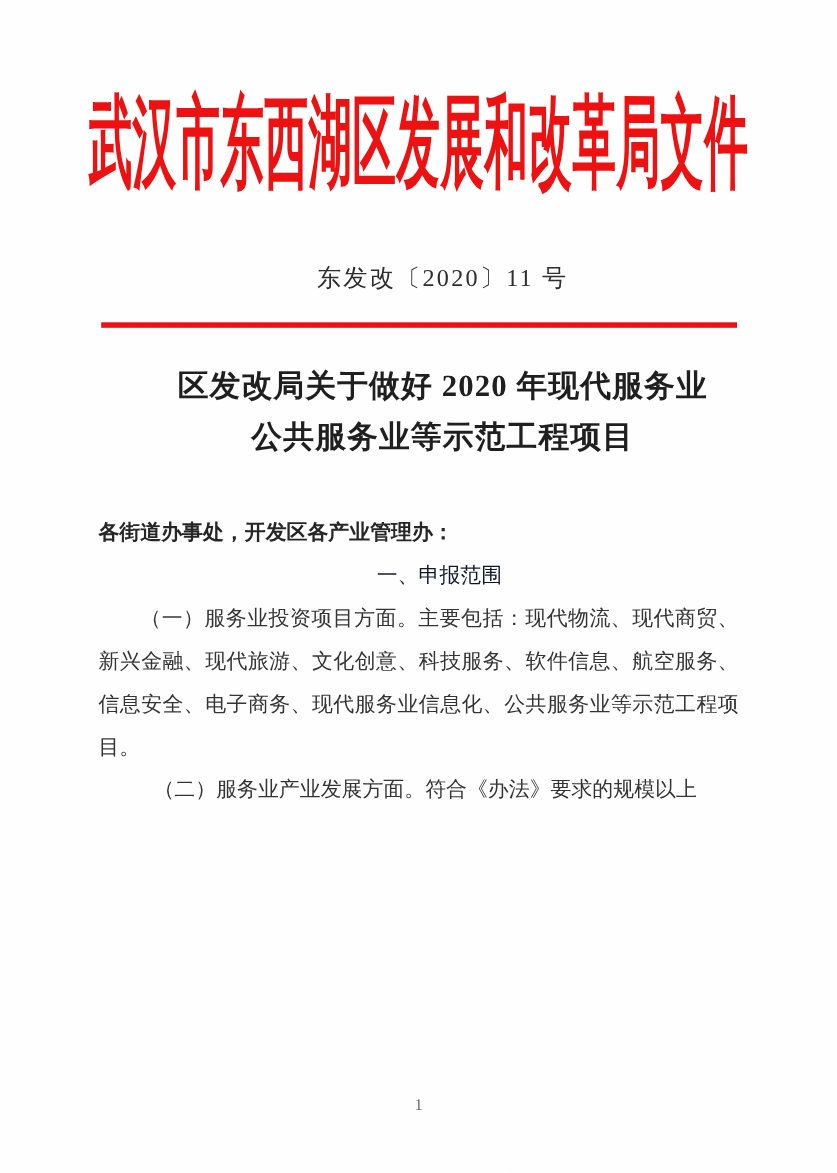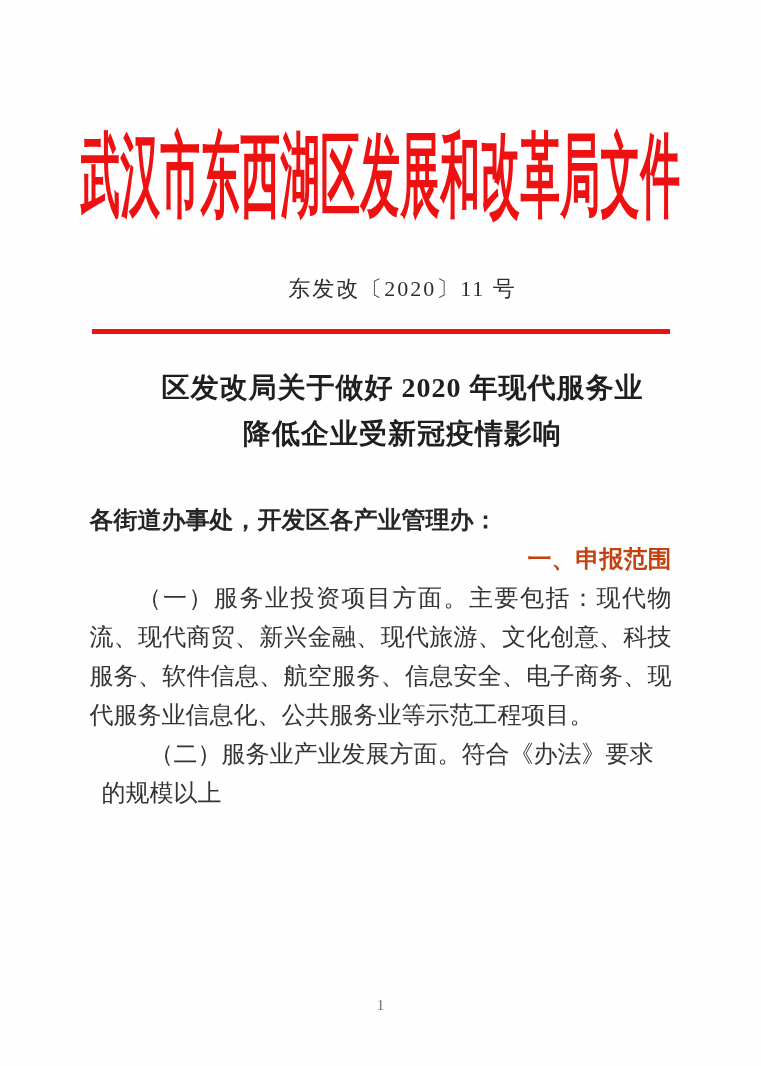--- a/index.html
+++ b/index.html
@@ -11,24 +11,24 @@
     position: relative;
     width: 761px;
     height: 1066px;
     margin: 0 auto;
     background: #fefefe;
     overflow: hidden;
     font-family: "Liberation Serif", "DejaVu Serif", serif;
   }
   
   .red-header {
-    margin-top: 120px;
+    margin-top: 84px;
     height: 102px;
     display: flex;
-    align-items: flex-end;
+    align-items: flex-start;
     justify-content: center;
   }
   .red-header .stretch {
     display: inline-block;
     font-size: 92px;
     font-weight: 700;
     color: #ee1111;
     white-space: nowrap;
     letter-spacing: 1px;
     transform: scaleX(0.43);
@@ -60,39 +60,39 @@
     font-weight: 600;
     color: #1f1f1f;
     line-height: 46px;
     letter-spacing: 1px;
     margin-left: 44px;
   }
   
   .body-text {
     width: 582px;
     margin: 44px auto 0 auto;
-    font-size: 24px;
+    font-size: 19px;
     color: #343434;
   }
   .salutation {
     font-weight: 700;
     color: #262626;
     line-height: 39px;
   }
   .body-text p.para {
     margin: 0;
     line-height: 39px;
     text-align: justify;
     text-justify: inter-character;
     text-indent: 2em;
   }
   .body-text p.heading {
-    font-weight: 700;
-    color: #c2410c;
-    text-align: right;
+    font-weight: 400;
+    color: #0f172a;
+    text-align: center;
   }
   .body-text p.last {
     text-align: left;
     margin-left: 12px;
   }
   
   .page-number {
     position: absolute;
     left: 0;
     right: 0;
@@ -110,21 +110,21 @@
   <div class="red-header">
     <span class="stretch">武汉市东西湖区发展和改革局文件</span>
   </div>
 
   <div class="doc-number">东发改〔2020〕11 号</div>
 
   <div class="red-divider"></div>
 
   <div class="doc-title">
     <div>区发改局关于做好 2020 年现代服务业</div>
-    <div>降低企业受新冠疫情影响</div>
+    <div>公共服务业等示范工程项目</div>
   </div>
 
   <div class="body-text">
     <div class="salutation">各街道办事处，开发区各产业管理办：</div>
     <p class="para heading">一、申报范围</p>
     <p class="para">（一）服务业投资项目方面。主要包括：现代物流、现代商贸、新兴金融、现代旅游、文化创意、科技服务、软件信息、航空服务、信息安全、电子商务、现代服务业信息化、公共服务业等示范工程项目。</p>
     <p class="para last">（二）服务业产业发展方面。符合《办法》要求的规模以上</p>
   </div>
 
   <div class="page-number">1</div>

